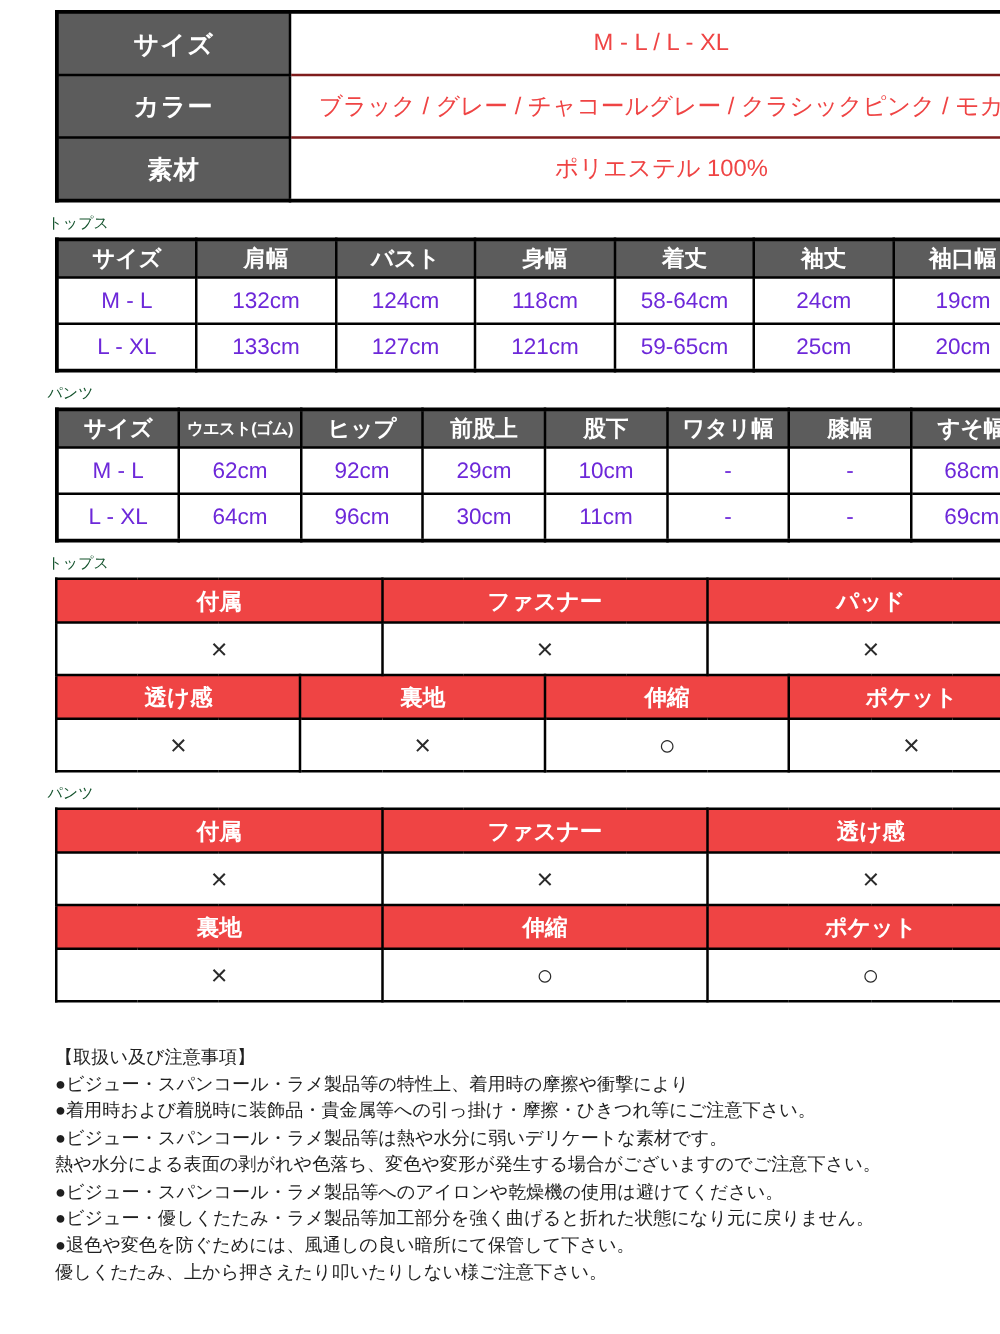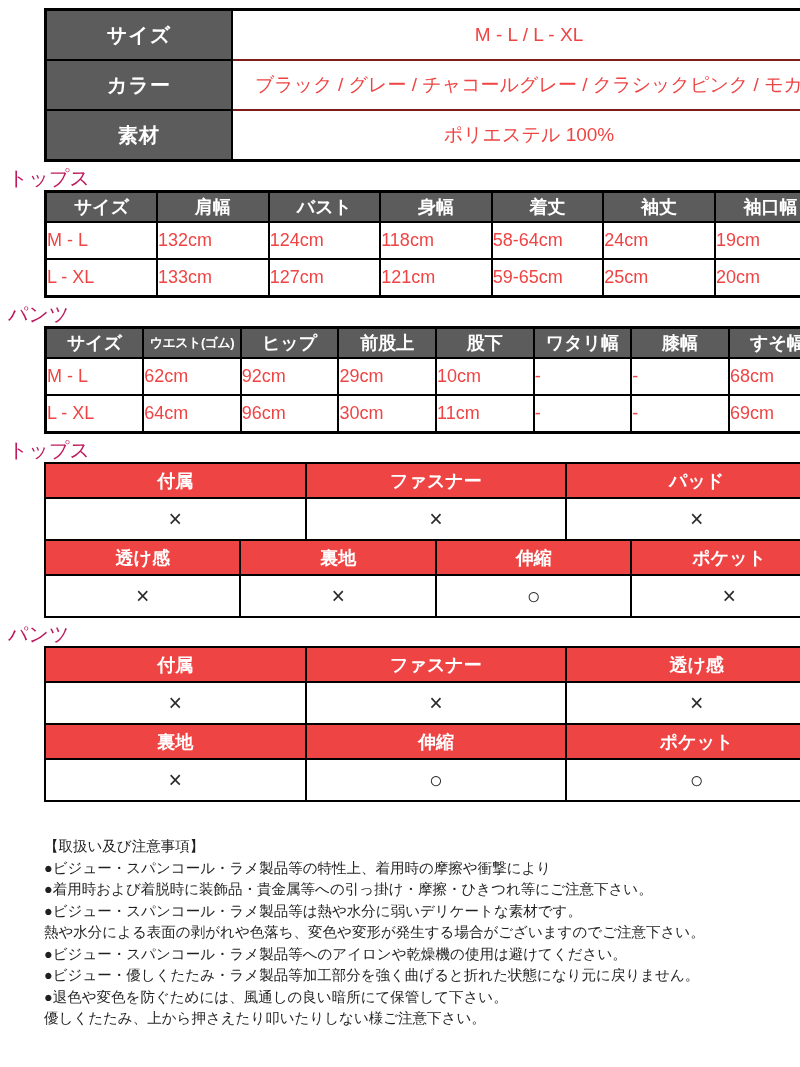--- a/index.html
+++ b/index.html
@@ -18,32 +18,32 @@
     font-size:20px;font-weight:bold;letter-spacing:1px;
     border:2px solid #000;height:46px;
   }
   .info-table td{
     border:2px solid #7f1d1d;text-align:center;
     font-size:19px;color:#ef4444;height:46px;padding:0 4px;
   }
 
   
   .section-label{
-    font-size:20px;color:#be185d;margin:7px 0 3px 0;line-height:18px;
+    font-size:12px;color:#14532d;margin:7px 0 3px 30px;line-height:18px;
   }
 
   
   .size-table{border:3px solid #000;}
   .size-table th{
     background:#5c5c5c;color:#fff;font-weight:bold;font-size:18px;
     border:2px solid #000;height:28px;padding:0;
   }
   .size-table th.small{font-size:13px;letter-spacing:-0.5px;}
   .size-table td{
-    border:2px solid #000;font-size:18px;color:#ef4444;
+    border:2px solid #000;text-align:center;font-size:18px;color:#6d28d9;
     height:35px;padding:0;
   }
 
   
   .feature-table{border:2px solid #000;}
   .feature-table th{
     background:#ef4444;color:#fff;font-weight:bold;font-size:18px;
     border:2px solid #000;height:29px;padding:2px;
   }
   .feature-table td{

